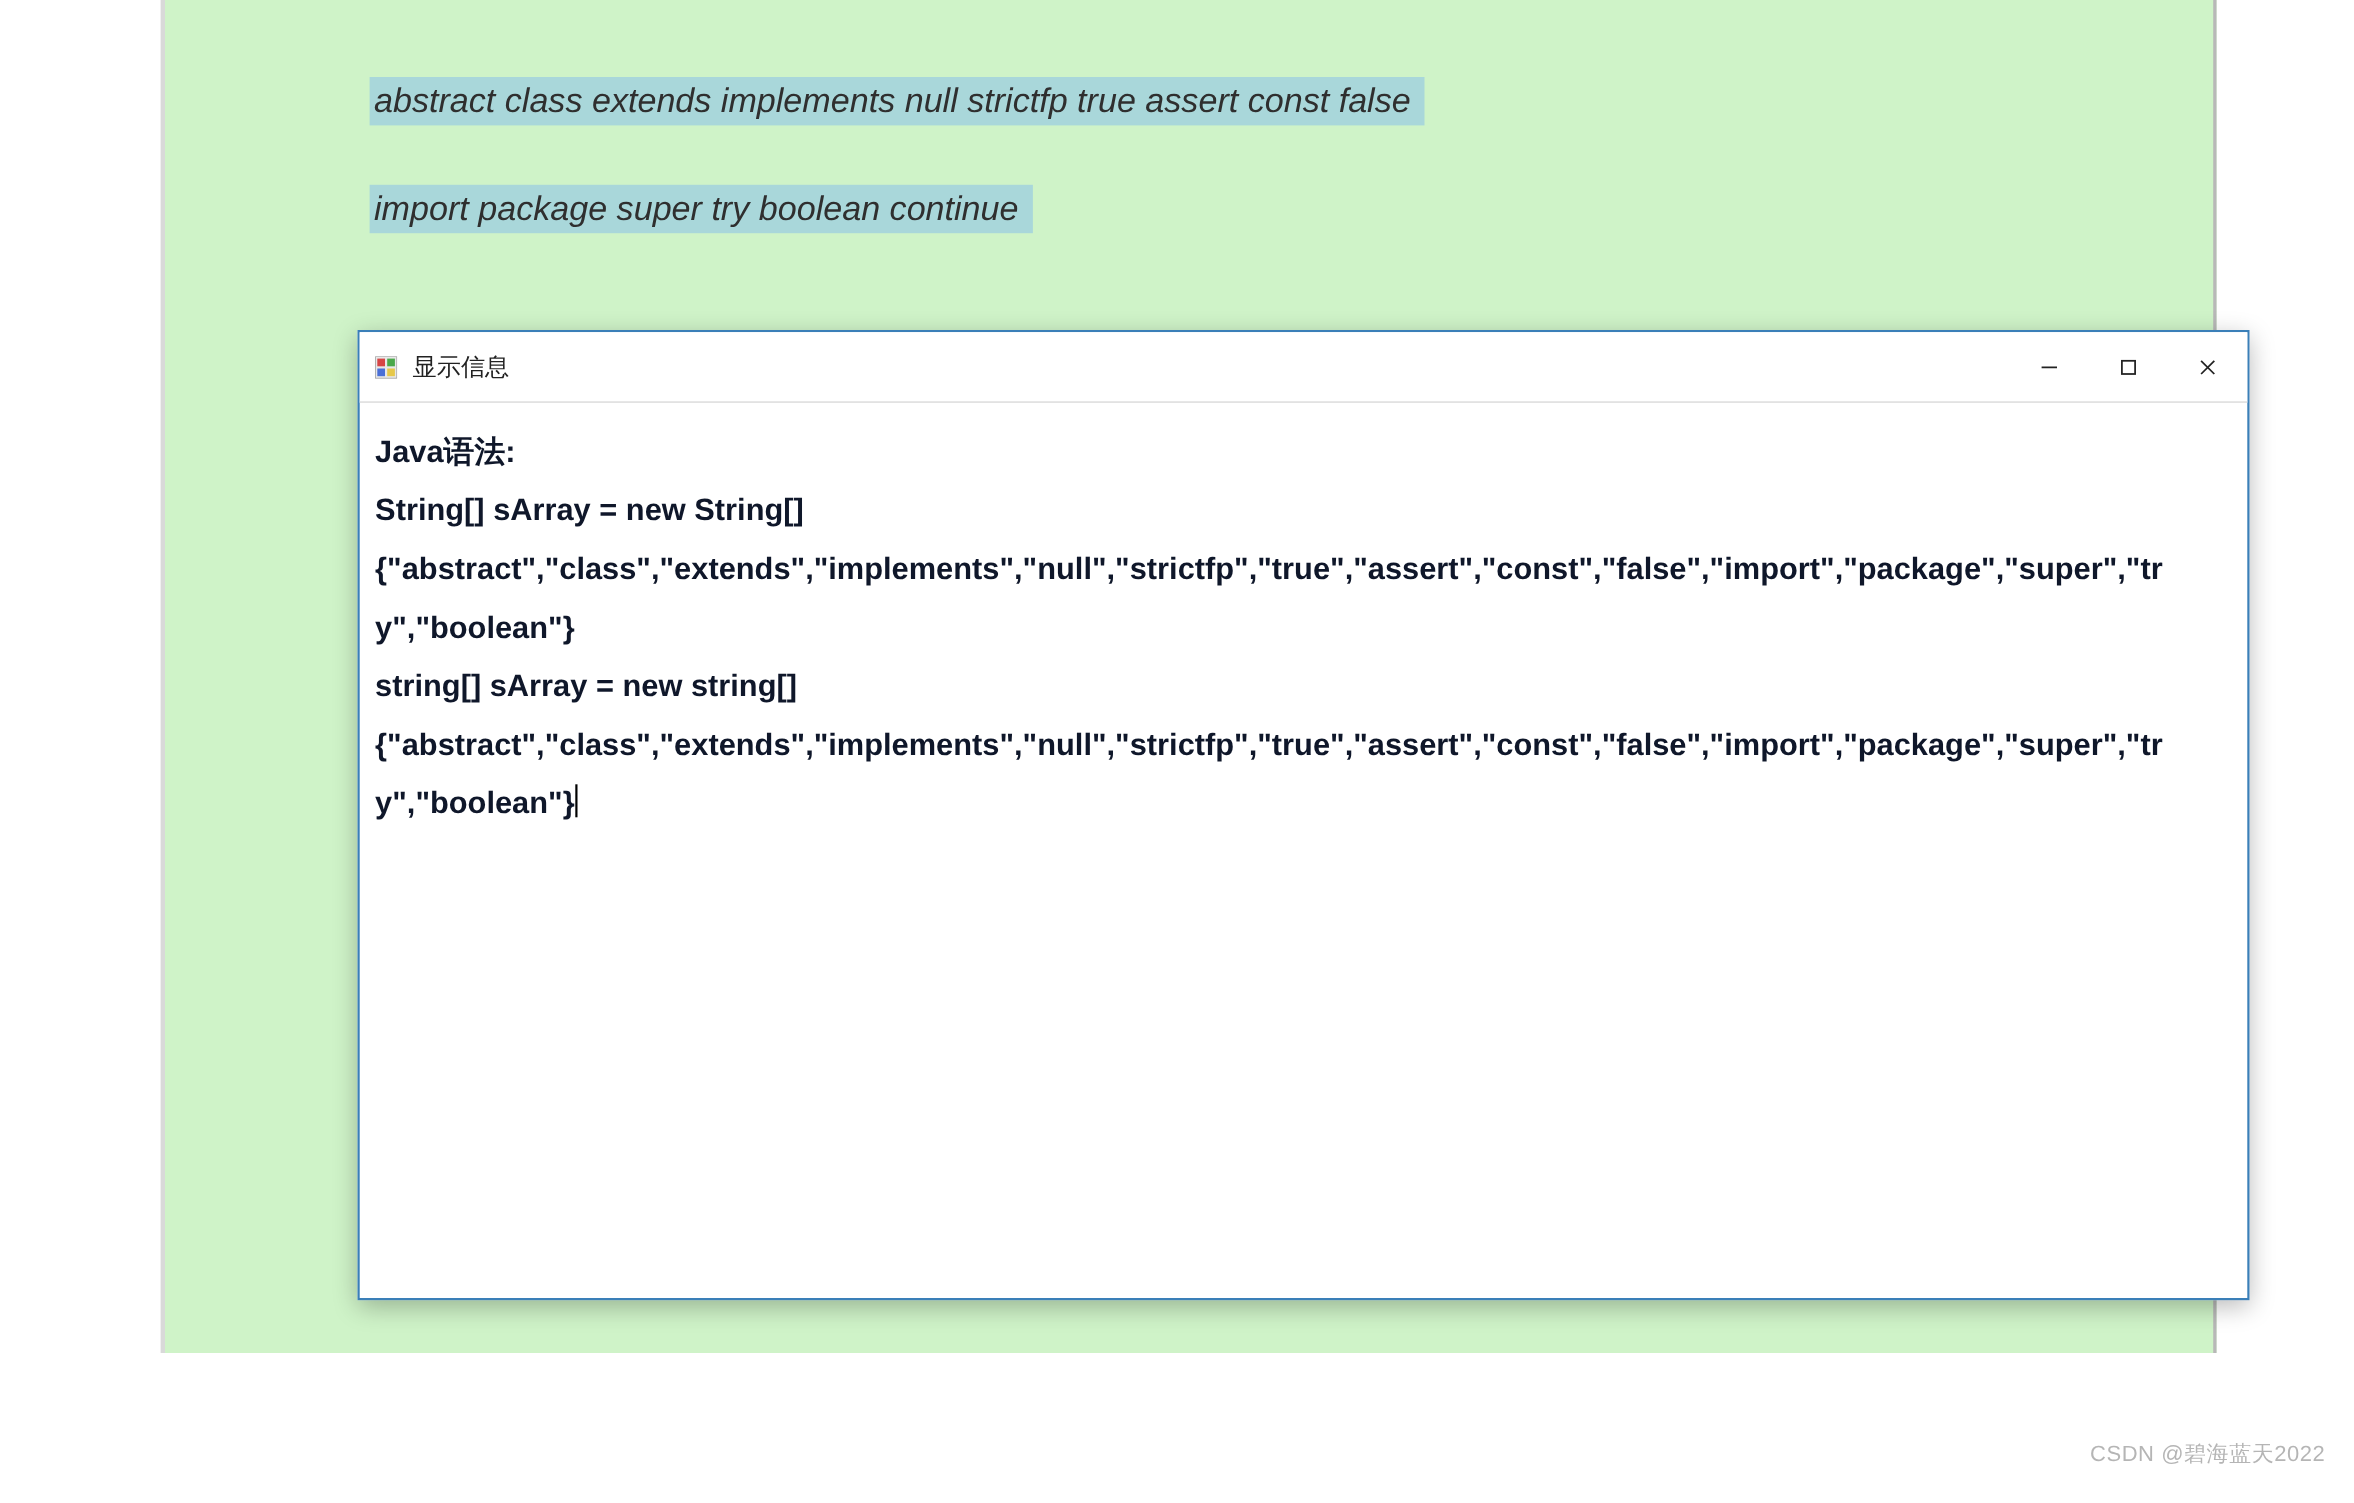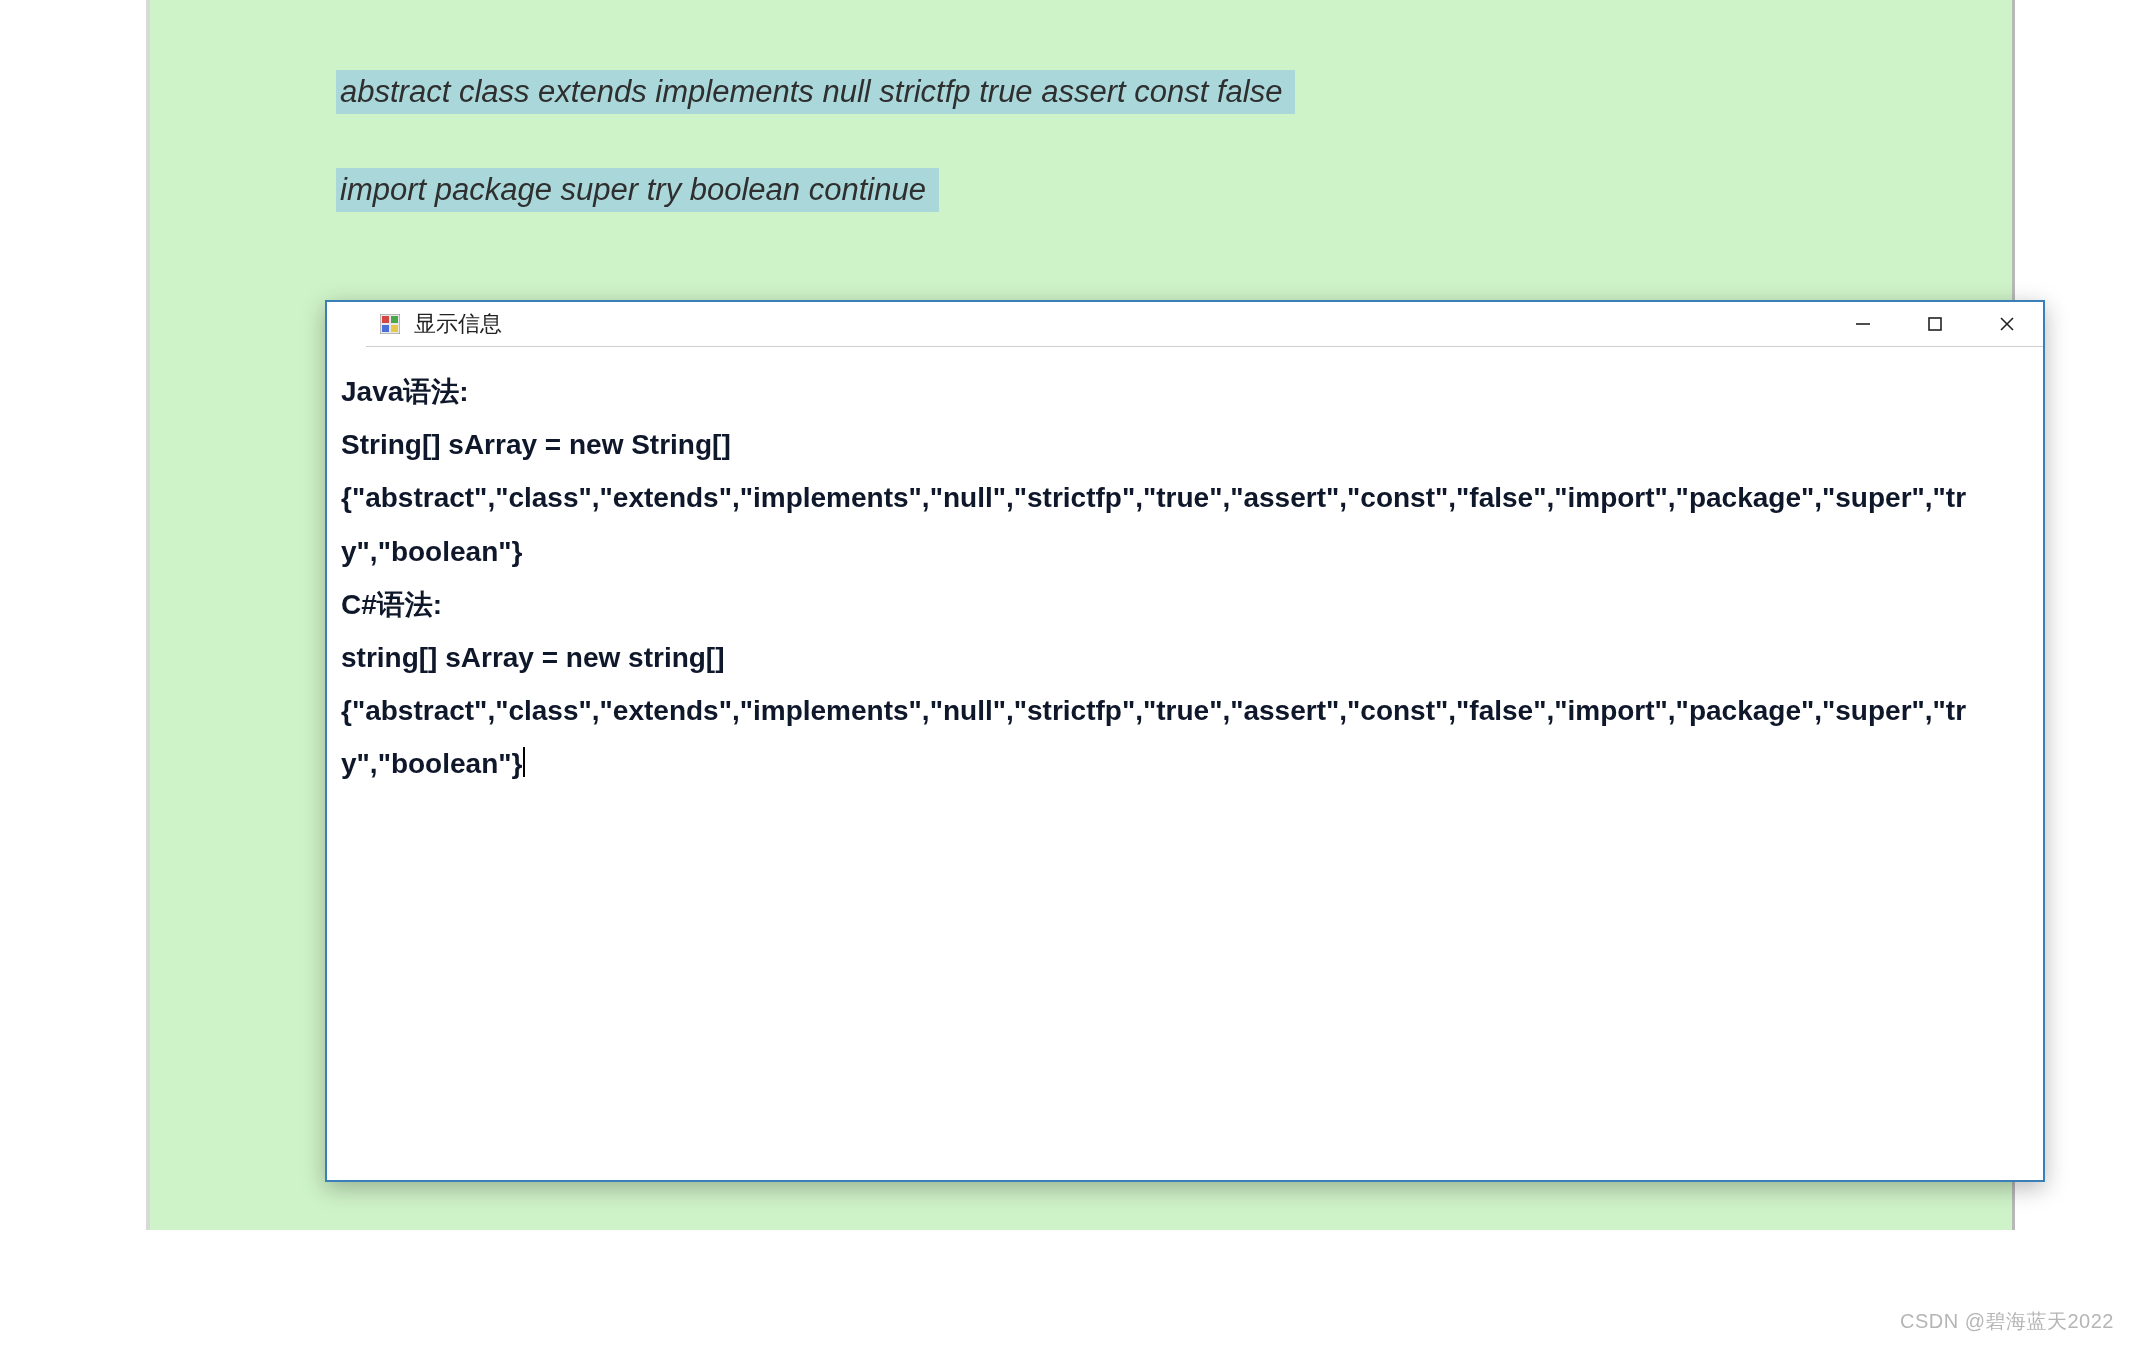--- a/index.html
+++ b/index.html
@@ -44,27 +44,26 @@
       top: 300px;
       width: 1720px;
       height: 882px;
       background: #ffffff;
       border: 2px solid #3a7fb8;
       box-shadow: 0 6px 22px rgba(0,0,0,0.28);
       display: flex;
       flex-direction: column;
     }
     .titlebar {
-      height: 45px;
+      height: 64px;
       background: #ffffff;
       border-bottom: 1px solid #cfcfcf;
       display: flex;
       align-items: center;
       padding-left: 12px;
-      margin-left: 39px;
     }
     .title-icon {
       width: 24px;
       height: 24px;
       margin-right: 12px;
       display: flex;
       align-items: center;
       justify-content: center;
     }
     .title-text {
@@ -149,21 +148,20 @@
           <line x1="3" y1="3" x2="15" y2="15" stroke="#222" stroke-width="1.6"></line>
           <line x1="15" y1="3" x2="3" y2="15" stroke="#222" stroke-width="1.6"></line>
         </svg>
       </div>
     </div>
   </div>
   <div class="content">
     <span class="line">Java语法:</span>
     <span class="line"> String[] sArray = new String[]</span>
     <span class="line">{"abstract","class","extends","implements","null","strictfp","true","assert","const","false","import","package","super","try","boolean"}</span>
-    <span class="line">C#语法:</span>
     <span class="line"> string[] sArray = new string[]</span>
     <span class="line">
       <span>{"abstract","class","extends","implements","null","strictfp","true","assert","const","false","import","package","super","try","boolean"}</span><span class="caret"></span>
     </span>
   </div>
 </div>
 
 <div class="watermark">CSDN @碧海蓝天2022</div>
 
 </body></html>

